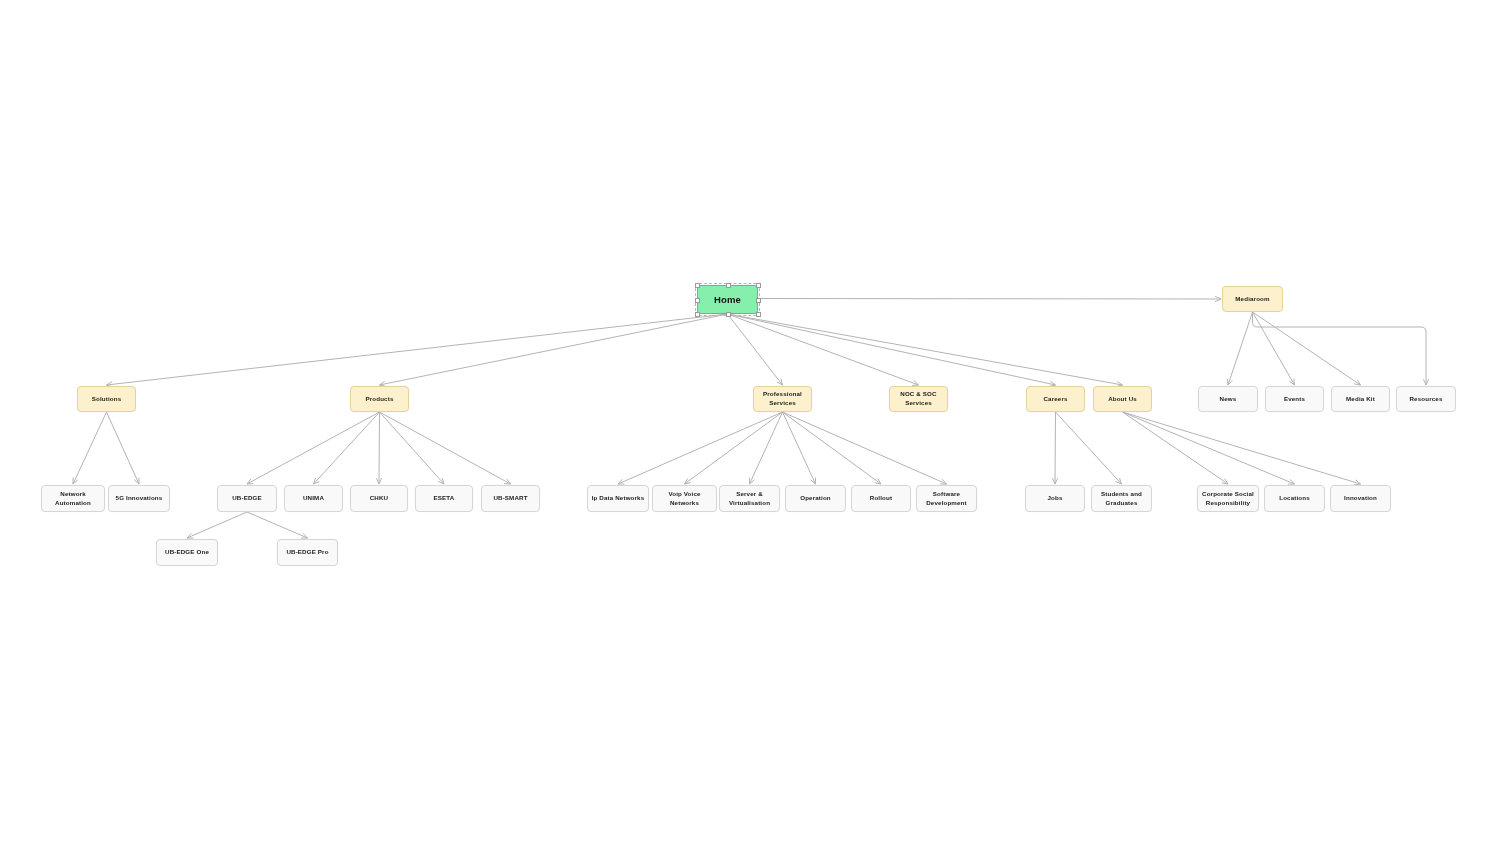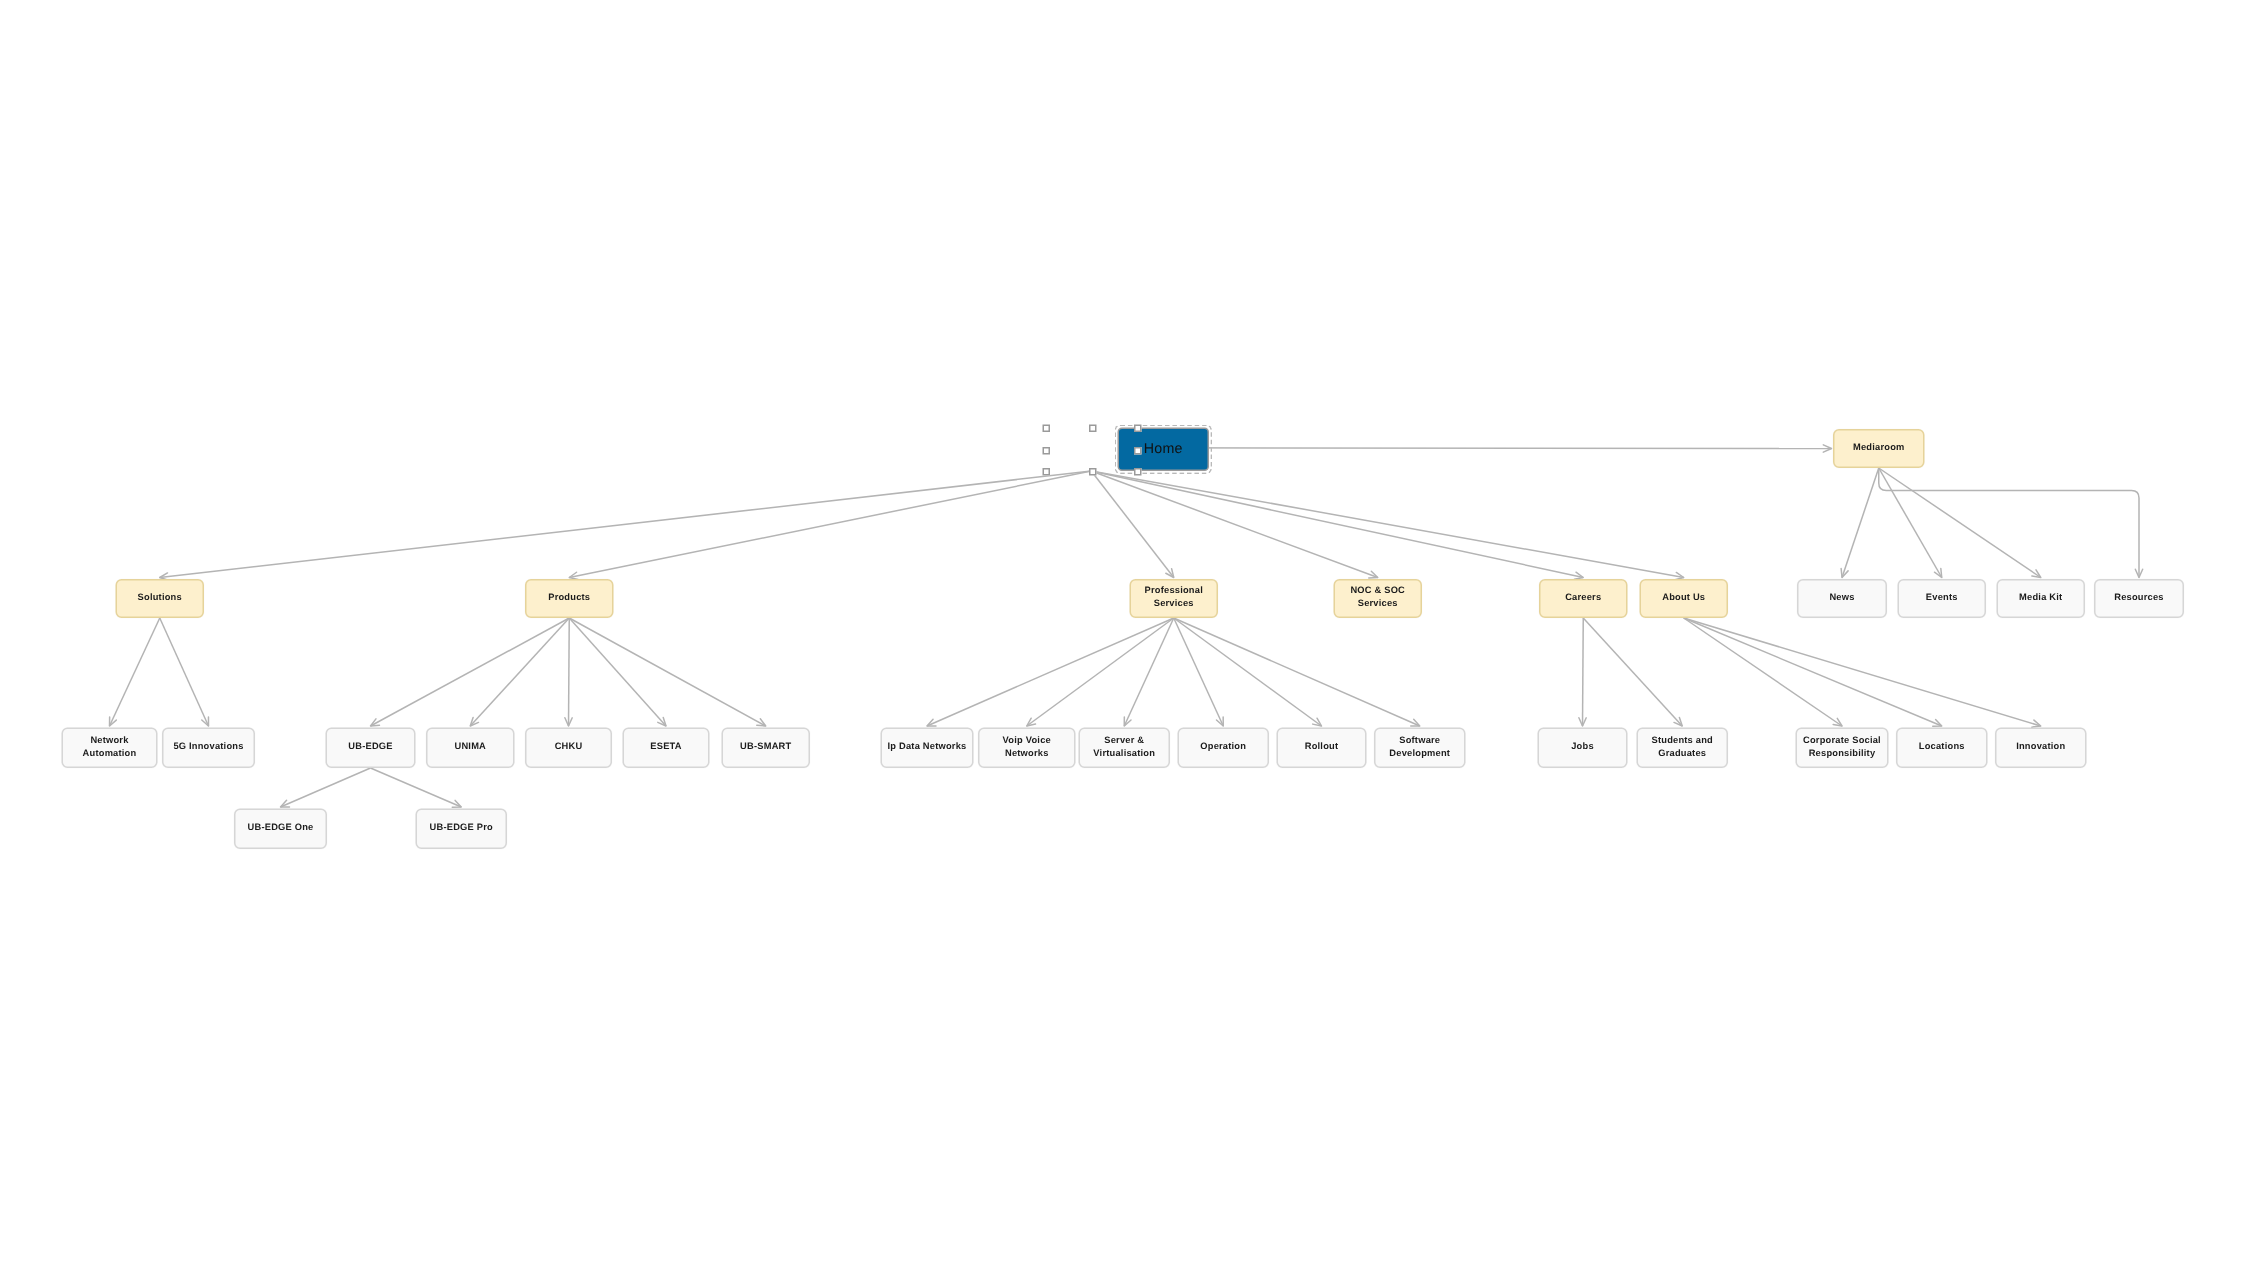--- a/index.html
+++ b/index.html
@@ -42,27 +42,26 @@
     font-size: 6.2px;
     font-weight: bold;
     letter-spacing: 0.15px;
     line-height: 1.45;
     color: #1b1b1b;
     padding: 2px 3px;
     box-shadow: 0 0 0 0.4px rgba(0,0,0,0.02);
     -webkit-font-smoothing: antialiased;
   }
   .node-root {
-    background: #0369a1;
+    background: #86efac;
     border: 1px solid #9a9a9a;
     font-size: 9.5px;
-    font-weight: normal;
+    font-weight: bold;
     border-radius: 3px;
     color: #111111;
-    margin-left: 48px;
   }
   .node-root::before {
     content: "";
     position: absolute;
     left: -3px;
     top: -3px;
     right: -3px;
     bottom: -3px;
     border: 1px dashed #b9b9b9;
     border-radius: 4px;

